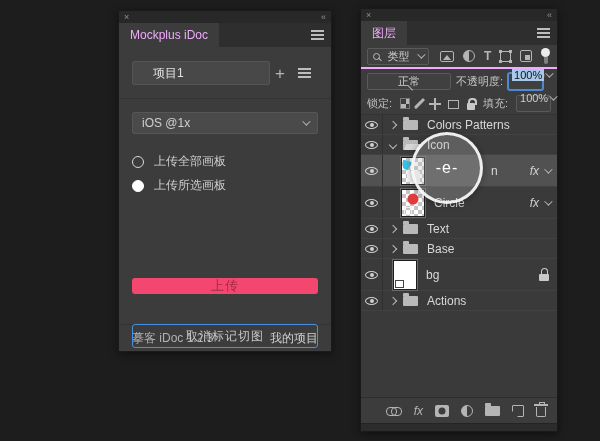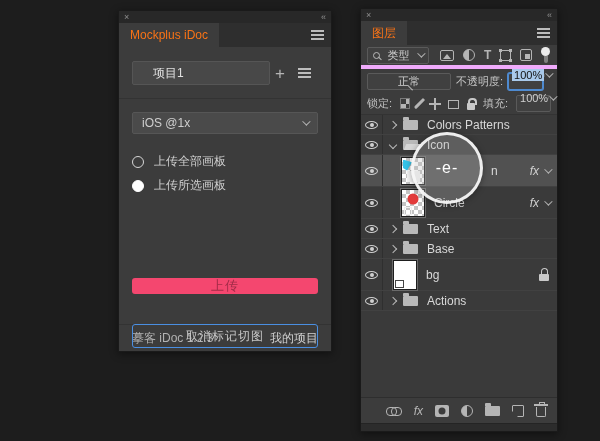--- a/index.html
+++ b/index.html
@@ -26,21 +26,21 @@
   .titlebar {
     height:12px; background:#282828; flex:0 0 12px;
     display:flex; justify-content:space-between; align-items:center;
     padding:0 5px; font-size:9px; color:#8f8f8f; line-height:10px;
   }
   .tabbar {
     height:24px; flex:0 0 24px; background:#2e2e2e;
     display:flex; align-items:stretch;
   }
   .tab {
-    background:#3c3c3c; padding:0 11px; font-size:12px; color:#f97316;
+    background:#3c3c3c; padding:0 11px; font-size:12px; color:#f0abfc;
     display:flex; align-items:center;
   }
   .tabbar-spacer { flex:1; }
   .menu-lines {
     width:13px; height:10px; position:relative; align-self:center; margin-right:7px;
     border-top:2px solid #bdbdbd; border-bottom:2px solid #bdbdbd;
   }
   .menu-lines::after {
     content:""; position:absolute; left:0; right:0; top:2px; height:2px; background:#bdbdbd;
   }
@@ -91,21 +91,21 @@
   .lp-footer {
     flex:0 0 27px; border-top:1px solid #333;
     display:flex; align-items:center; justify-content:space-between;
     padding:0 13px; font-size:12px;
   }
   .footer-version { color:#b2b2b2; }
   .footer-link { color:#d0d0d0; }
 
   
   .rp-row { display:flex; align-items:center; padding:0 6px; flex:0 0 auto; }
-  .filter-row { height:24px; border-bottom:4px solid #f0abfc; gap:0; }
+  .filter-row { height:24px; border-bottom:2px solid #f0abfc; gap:0; }
   .field {
     height:17px; background:#404040; border:1px solid #5a5a5a; border-radius:2px;
     display:flex; align-items:center; font-size:11px; color:#d0d0d0; padding:0 5px;
   }
   .kind-field { width:62px; justify-content:space-between; }
   .mag {
     width:7px; height:7px; border:1px solid #b9b9b9; border-radius:50%; position:relative; flex:0 0 7px;
   }
   .mag::after {
     content:""; position:absolute; width:4px; height:1px; background:#b9b9b9;

